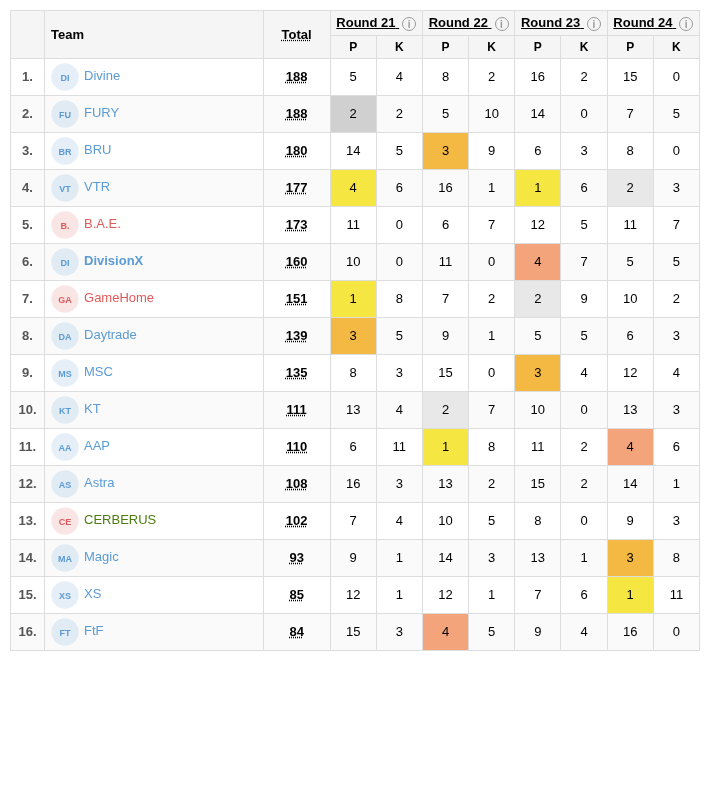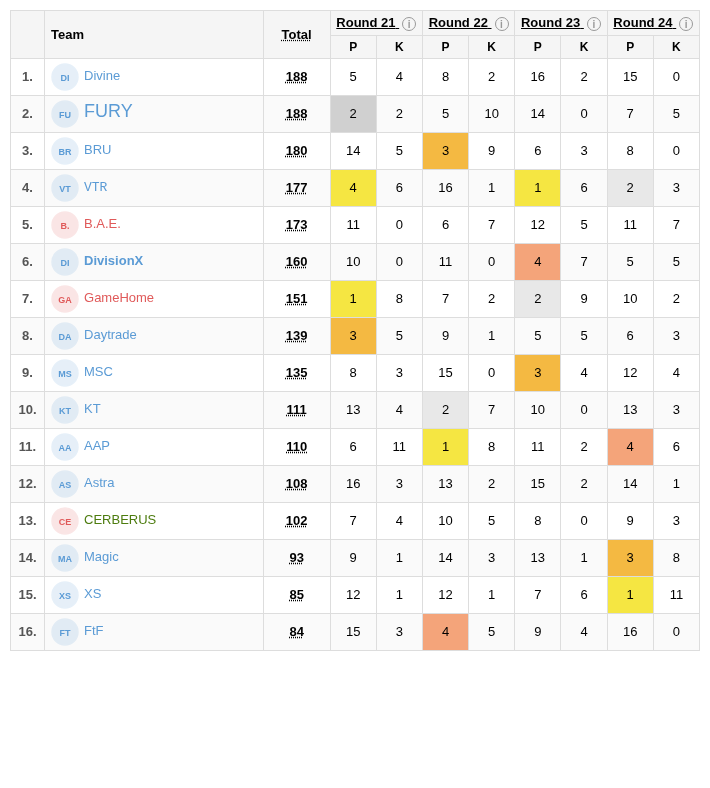--- a/index.html
+++ b/index.html
@@ -145,21 +145,21 @@
           <td class="data-col">16</td>
           <td class="data-col">2</td>
           <td class="data-col">15</td>
           <td class="data-col">0</td>
         </tr>
         <tr>
           <td class="rank-cell">2.</td>
           <td class="team-col"><svg class="logo-svg" viewBox="0 0 28 28" xmlns="http://www.w3.org/2000/svg">
     <circle cx="14" cy="14" r="13" fill="#5b9bd5" opacity="0.15" stroke="#5b9bd5" stroke-width="1.5"></circle>
     <text x="14" y="18" text-anchor="middle" font-size="9" font-weight="bold" fill="#5b9bd5" font-family="Arial">FU</text>
-  </svg><span style="color:#5b9bd5;font-size:18px;">FURY</span></td>
+  </svg><span style="color:#5b9bd5;font-size:13px;">FURY</span></td>
           <td class="total-col"><span class="total-val">188</span></td>
           <td class="data-col highlight-gray">2</td>
           <td class="data-col">2</td>
           <td class="data-col">5</td>
           <td class="data-col">10</td>
           <td class="data-col">14</td>
           <td class="data-col">0</td>
           <td class="data-col">7</td>
           <td class="data-col">5</td>
         </tr>
@@ -177,21 +177,21 @@
           <td class="data-col">6</td>
           <td class="data-col">3</td>
           <td class="data-col">8</td>
           <td class="data-col">0</td>
         </tr>
         <tr>
           <td class="rank-cell">4.</td>
           <td class="team-col"><svg class="logo-svg" viewBox="0 0 28 28" xmlns="http://www.w3.org/2000/svg">
     <circle cx="14" cy="14" r="13" fill="#5b9bd5" opacity="0.15" stroke="#5b9bd5" stroke-width="1.5"></circle>
     <text x="14" y="18" text-anchor="middle" font-size="9" font-weight="bold" fill="#5b9bd5" font-family="Arial">VT</text>
-  </svg><span style="color:#5b9bd5;font-size:13px;font-family:Liberation Mono, monospace;">VTR</span></td>
+  </svg><span style="color:#5b9bd5;font-size:13px;">VTR</span></td>
           <td class="total-col"><span class="total-val">177</span></td>
           <td class="data-col highlight-yellow">4</td>
           <td class="data-col">6</td>
           <td class="data-col">16</td>
           <td class="data-col">1</td>
           <td class="data-col highlight-yellow">1</td>
           <td class="data-col">6</td>
           <td class="data-col highlight-lightgray">2</td>
           <td class="data-col">3</td>
         </tr>

